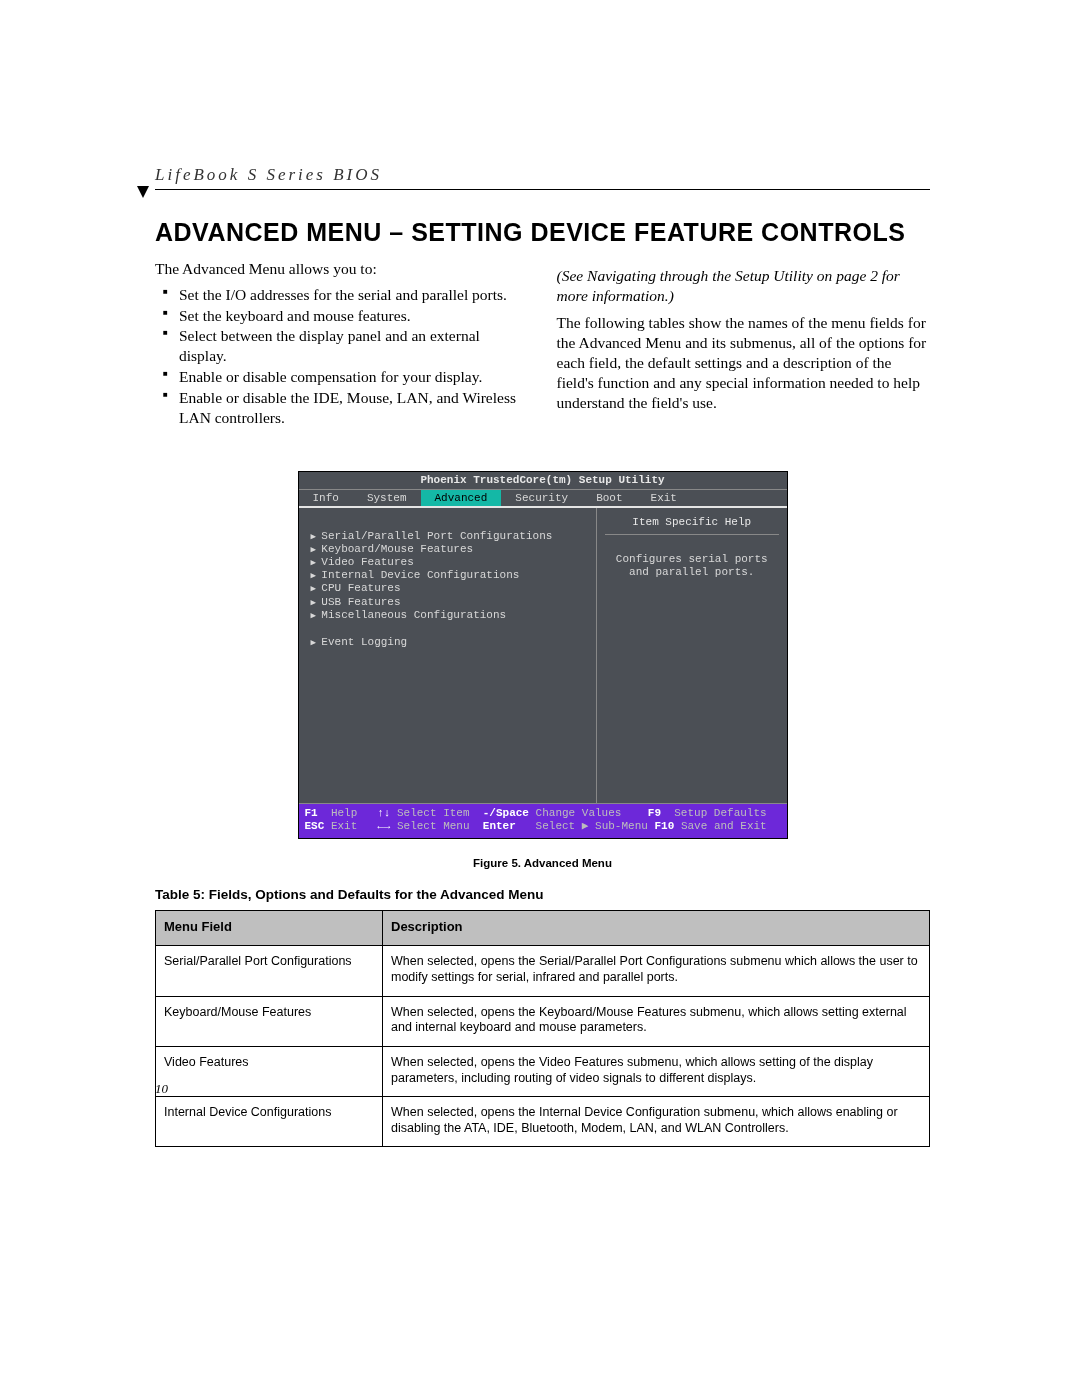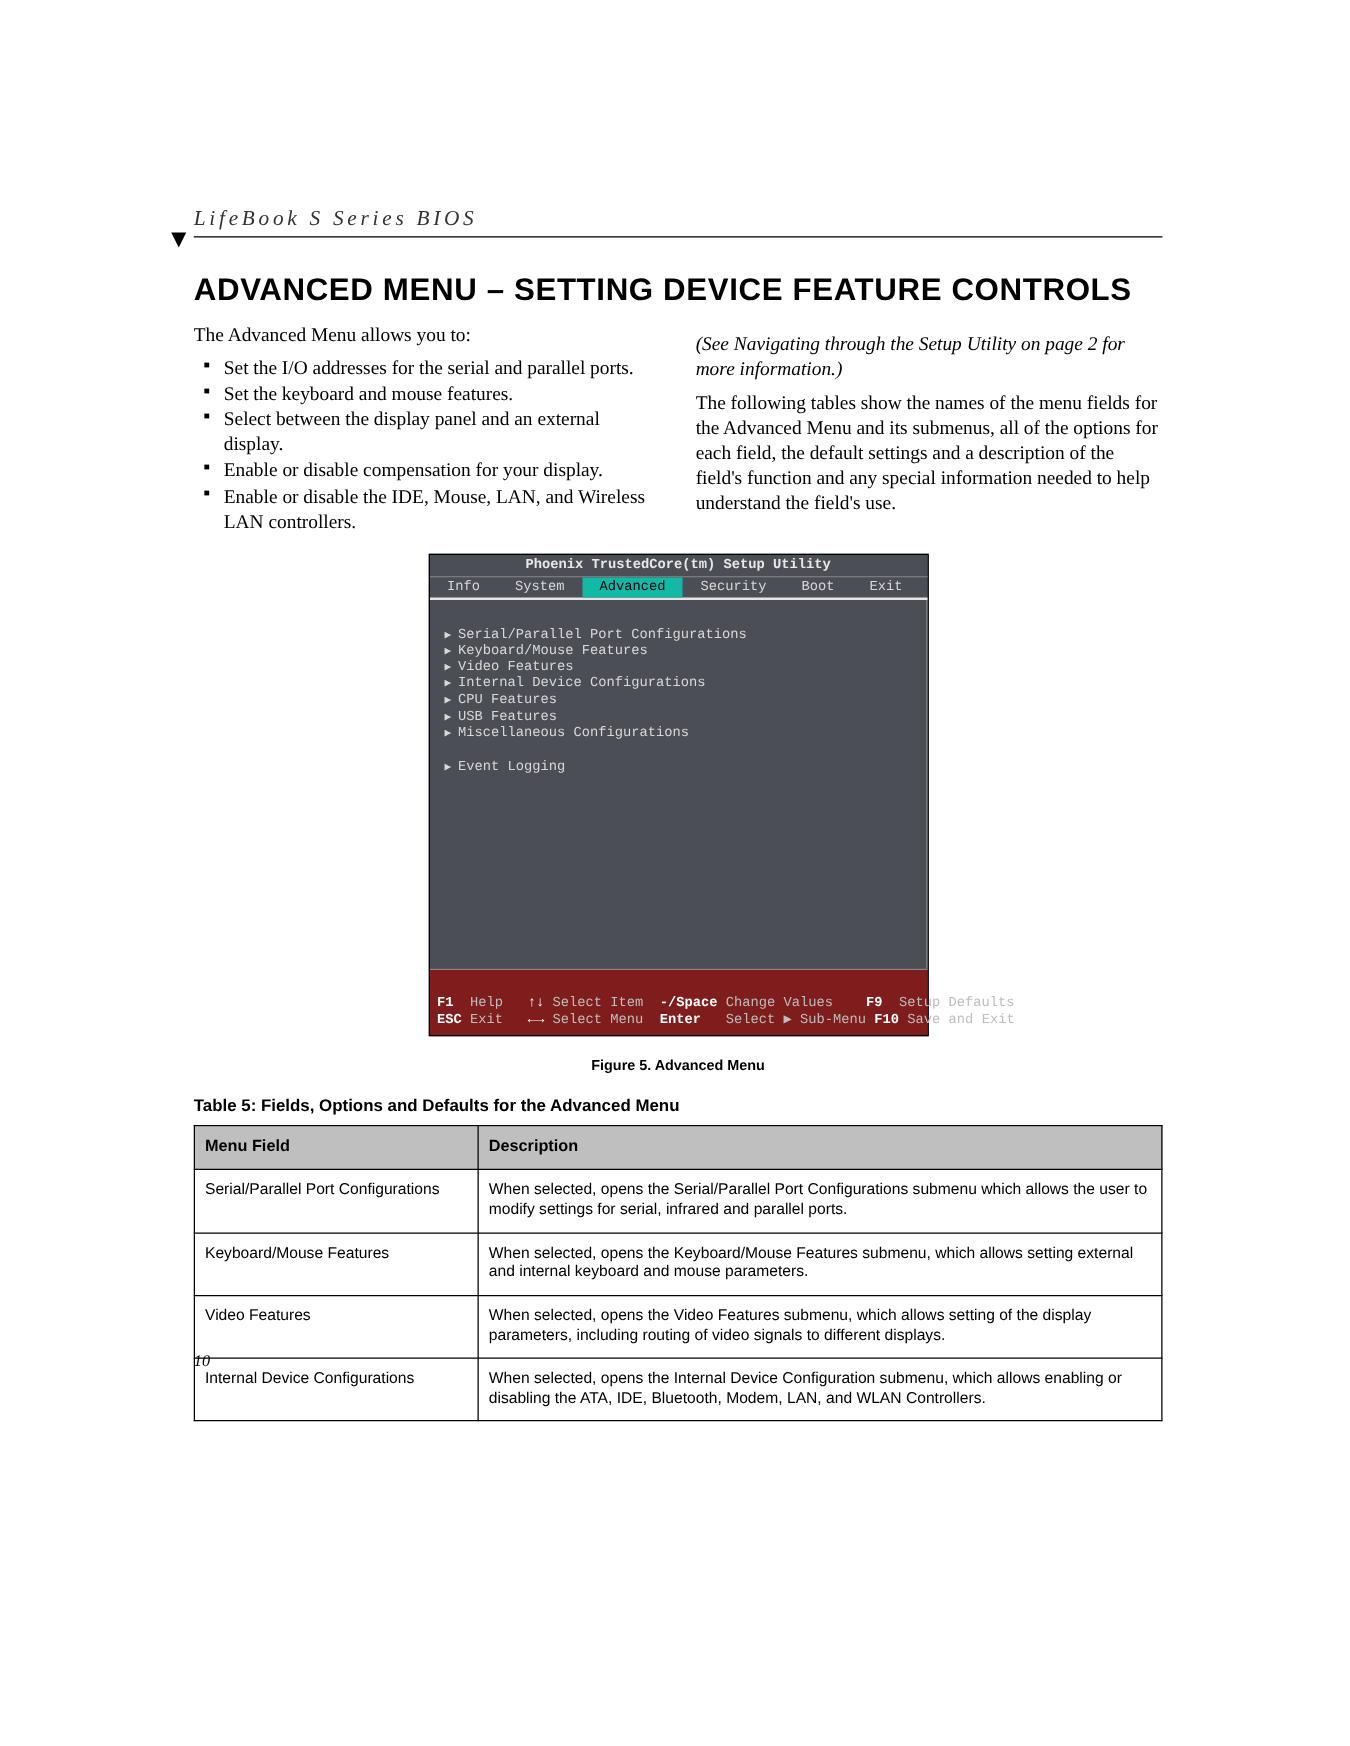--- a/index.html
+++ b/index.html
@@ -52,21 +52,21 @@
   .intro { margin: 0 0 6px 0; }
   ul.bullets { margin: 2px 0 0 0; padding-left: 14px; list-style: none; }
   ul.bullets li { position: relative; padding-left: 10px; margin: 1px 0; }
   ul.bullets li::before {
     content: "■"; position: absolute; left: -6px; top: 2px; font-size: 8px;
   }
   .italic { font-style: italic; }
   .para { margin: 8px 0 16px 0; }
 
   
-  .bios-wrap { margin: 14px auto 0 auto; width: 400px; }
+  .bios-wrap { margin: 42px auto 0 auto; width: 490px; }
   .bios {
     border: 1px solid #000;
     font-family: 'Courier New', monospace;
     font-size: 11px;
     color: #d8d8d8;
     background: #4b4f55;
   }
   .bios-title {
     background: #4b4f55;
     text-align: center;
@@ -105,22 +105,22 @@
   }
   .bios-right .help-title {
     color: #e8e8e8;
     padding-bottom: 6px;
     border-bottom: 1px solid #888;
     margin-bottom: 18px;
   }
   .bios-right .help-text { line-height: 1.25; }
   .bios-footer {
     border-top: 1px solid #888;
-    padding: 21px 6px 4px 6px;
-    background: #7f1d1d;
+    padding: 3px 6px 4px 6px;
+    background: #6d28d9;
     line-height: 1.25;
   }
   .bios-footer .row { display: flex; }
   .bios-footer .cell { white-space: pre; }
   .bios-footer .key { color: #fff; font-weight: bold; }
   .bios-footer .dim { color: #bdbdbd; }
 
   .figure-caption {
     text-align: center;
     font-family: Arial, sans-serif;
@@ -207,20 +207,24 @@
           <p class="item tri">Serial/Parallel Port Configurations</p>
           <p class="item tri">Keyboard/Mouse Features</p>
           <p class="item tri">Video Features</p>
           <p class="item tri">Internal Device Configurations</p>
           <p class="item tri">CPU Features</p>
           <p class="item tri">USB Features</p>
           <p class="item tri">Miscellaneous Configurations</p>
           <div class="gap"></div>
           <p class="item tri">Event Logging</p>
         </div>
+        <div class="bios-right">
+          <div class="help-title">Item Specific Help</div>
+          <div class="help-text">Configures serial ports and parallel ports.</div>
+        </div>
       </div>
       <div class="bios-footer">
         <div class="row">
           <span class="cell"><span class="key">F1</span><span class="dim">  </span><span class="dim">Help</span><span class="dim">   </span></span>
           <span class="cell"><span class="key">↑↓</span><span class="dim"> </span><span class="dim">Select Item</span><span class="dim">  </span></span>
           <span class="cell"><span class="key">-/Space</span><span class="dim"> </span><span class="dim">Change Values</span><span class="dim">    </span></span>
           <span class="cell"><span class="key">F9</span><span class="dim">  </span><span class="dim">Setup Defaults</span></span>
         </div>
         <div class="row">
           <span class="cell"><span class="key">ESC</span><span class="dim"> </span><span class="dim">Exit</span><span class="dim">   </span></span>

